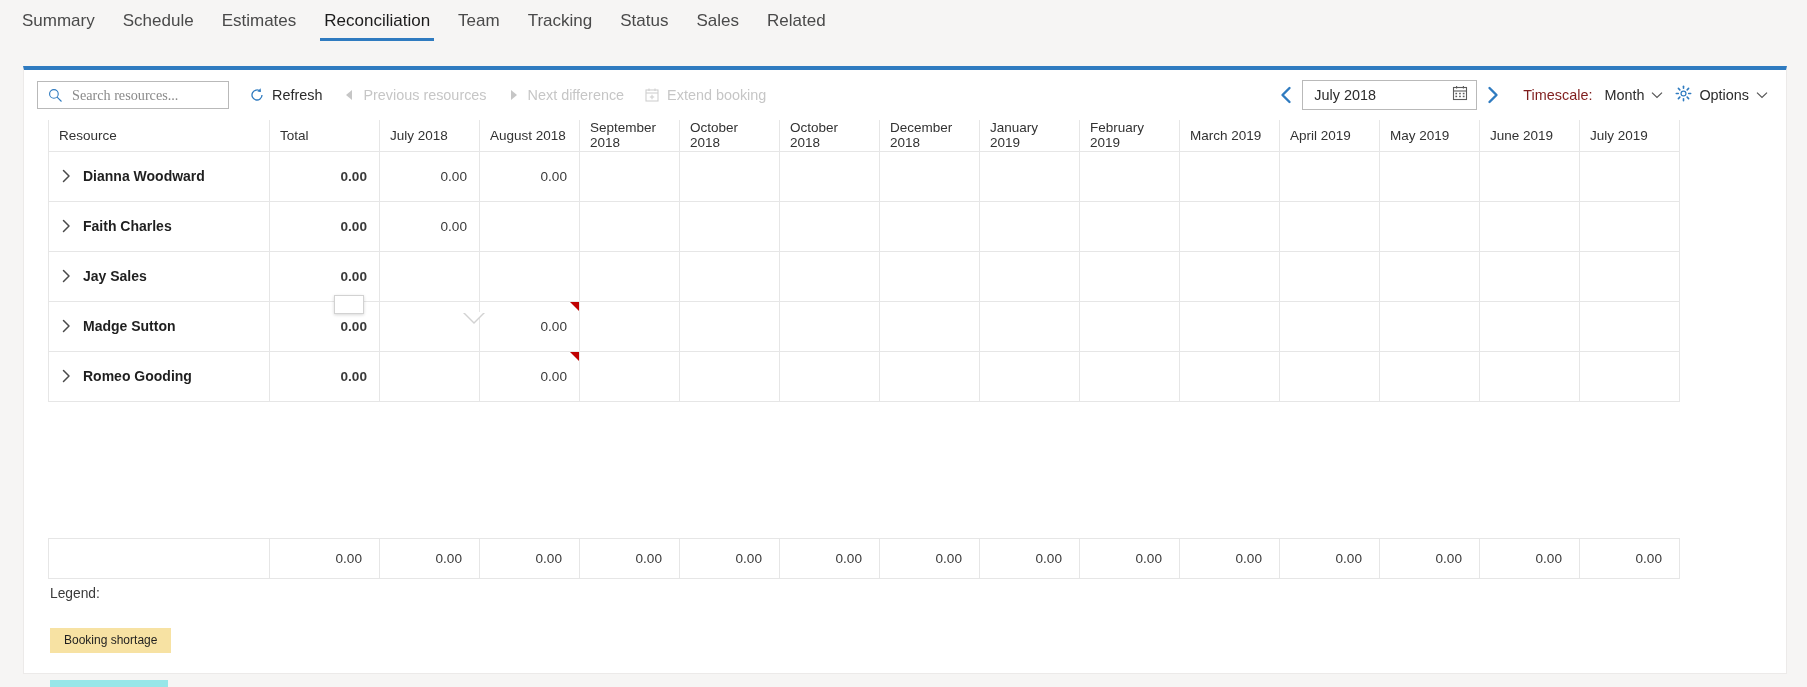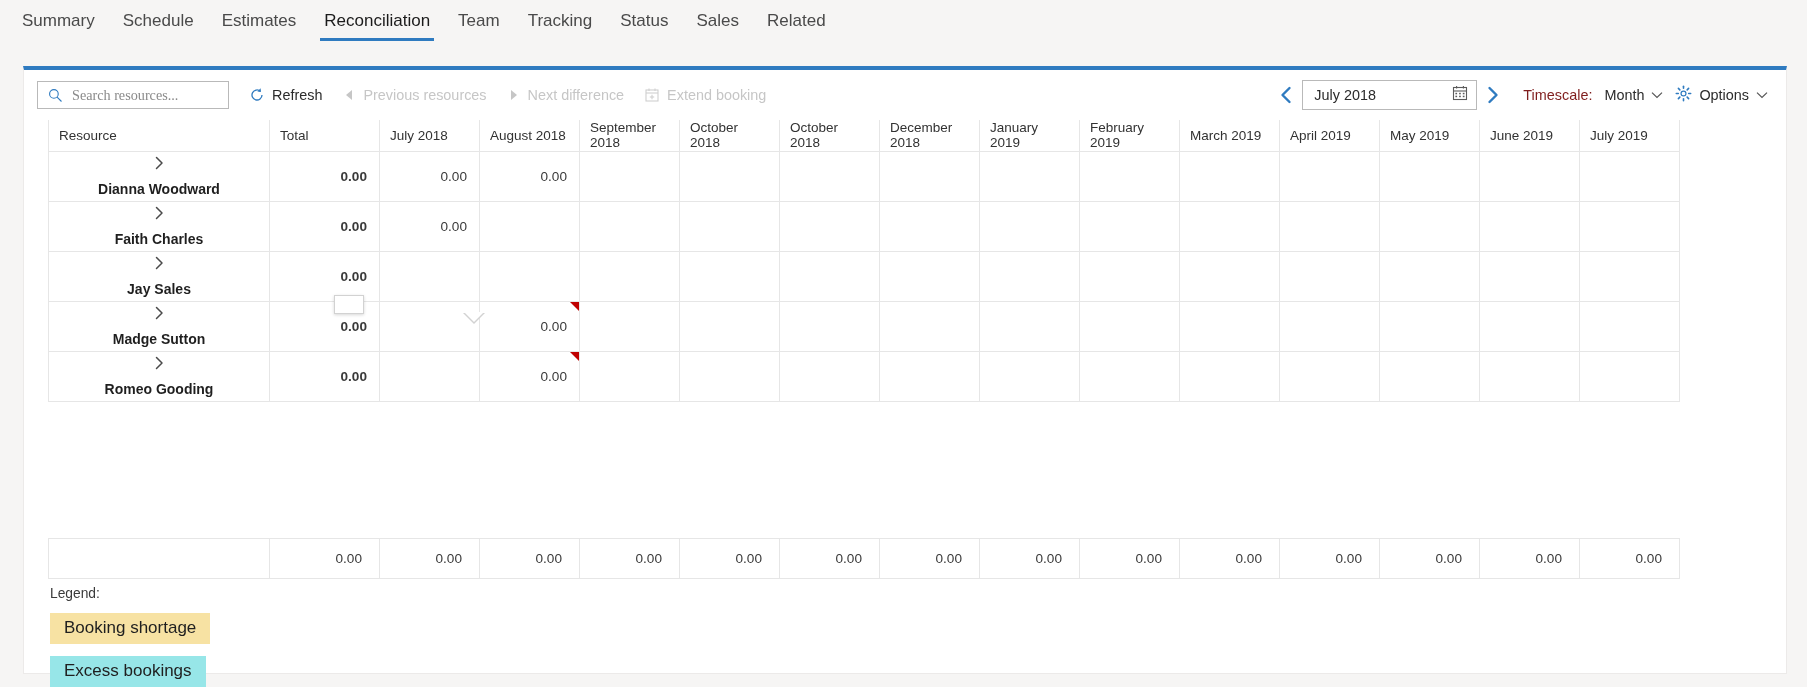--- a/index.html
+++ b/index.html
@@ -131,21 +131,21 @@
     padding: 0 10px;
   }
   th.c-res, td.c-res { width: 221px; }
   th.c-tot, td.c-tot { width: 110px; }
   th.c-mon, td.c-mon { width: 100px; }
   td.c-tot { text-align: right; font-weight: bold; color: #1f1f1f; font-size: 13.8px; padding-right: 18px; }
   td.c-mon { text-align: right; color: #4a4a4a; padding-right: 17px; position: relative; }
   td.c-res { padding-left: 12px; }
   .resname {
     display: flex; align-items: center; gap: 11px;
-    font-weight: bold; color: #1f1f1f; font-size: 14px; flex-direction: column;
+    font-weight: bold; color: #1f1f1f; font-size: 14px;
   }
   .chev { color: #4a4a4a; font-size: 15px; line-height: 1; display:flex; }
 
   
   .redmark {
     position: absolute; top: 0px; right: 0px;
     width: 0; height: 0;
     border-top: 9px solid #c00000;
     border-left: 9px solid transparent;
   }
@@ -166,23 +166,24 @@
   td.t-tot { width: 110px; }
   td.t-mon { width: 100px; }
 
   
   .legend {
     position: absolute; left: 26px; top: 516px;
     display: flex; align-items: flex-start; gap: 12px; flex-direction: column;
   }
   .legend-label { font-size: 13.8px; color: #3b3b3b; margin-right: 2px; }
   .chip {
-    font-size: 17px; color: #1f1f1f;
+    font-size: 12px; color: #1f1f1f;
     padding: 5px 14px 6px 14px;
     white-space: nowrap;
+    margin-top: 15px;
   }
 
   
   .tooltip {
     position: absolute;
     left: 310px; top: 225px;
     background: #fff;
     border: 1px solid #d2d2d2;
     box-shadow: 0 1px 3px rgba(0,0,0,0.16);
     padding: 8px 14px 9px 14px;

